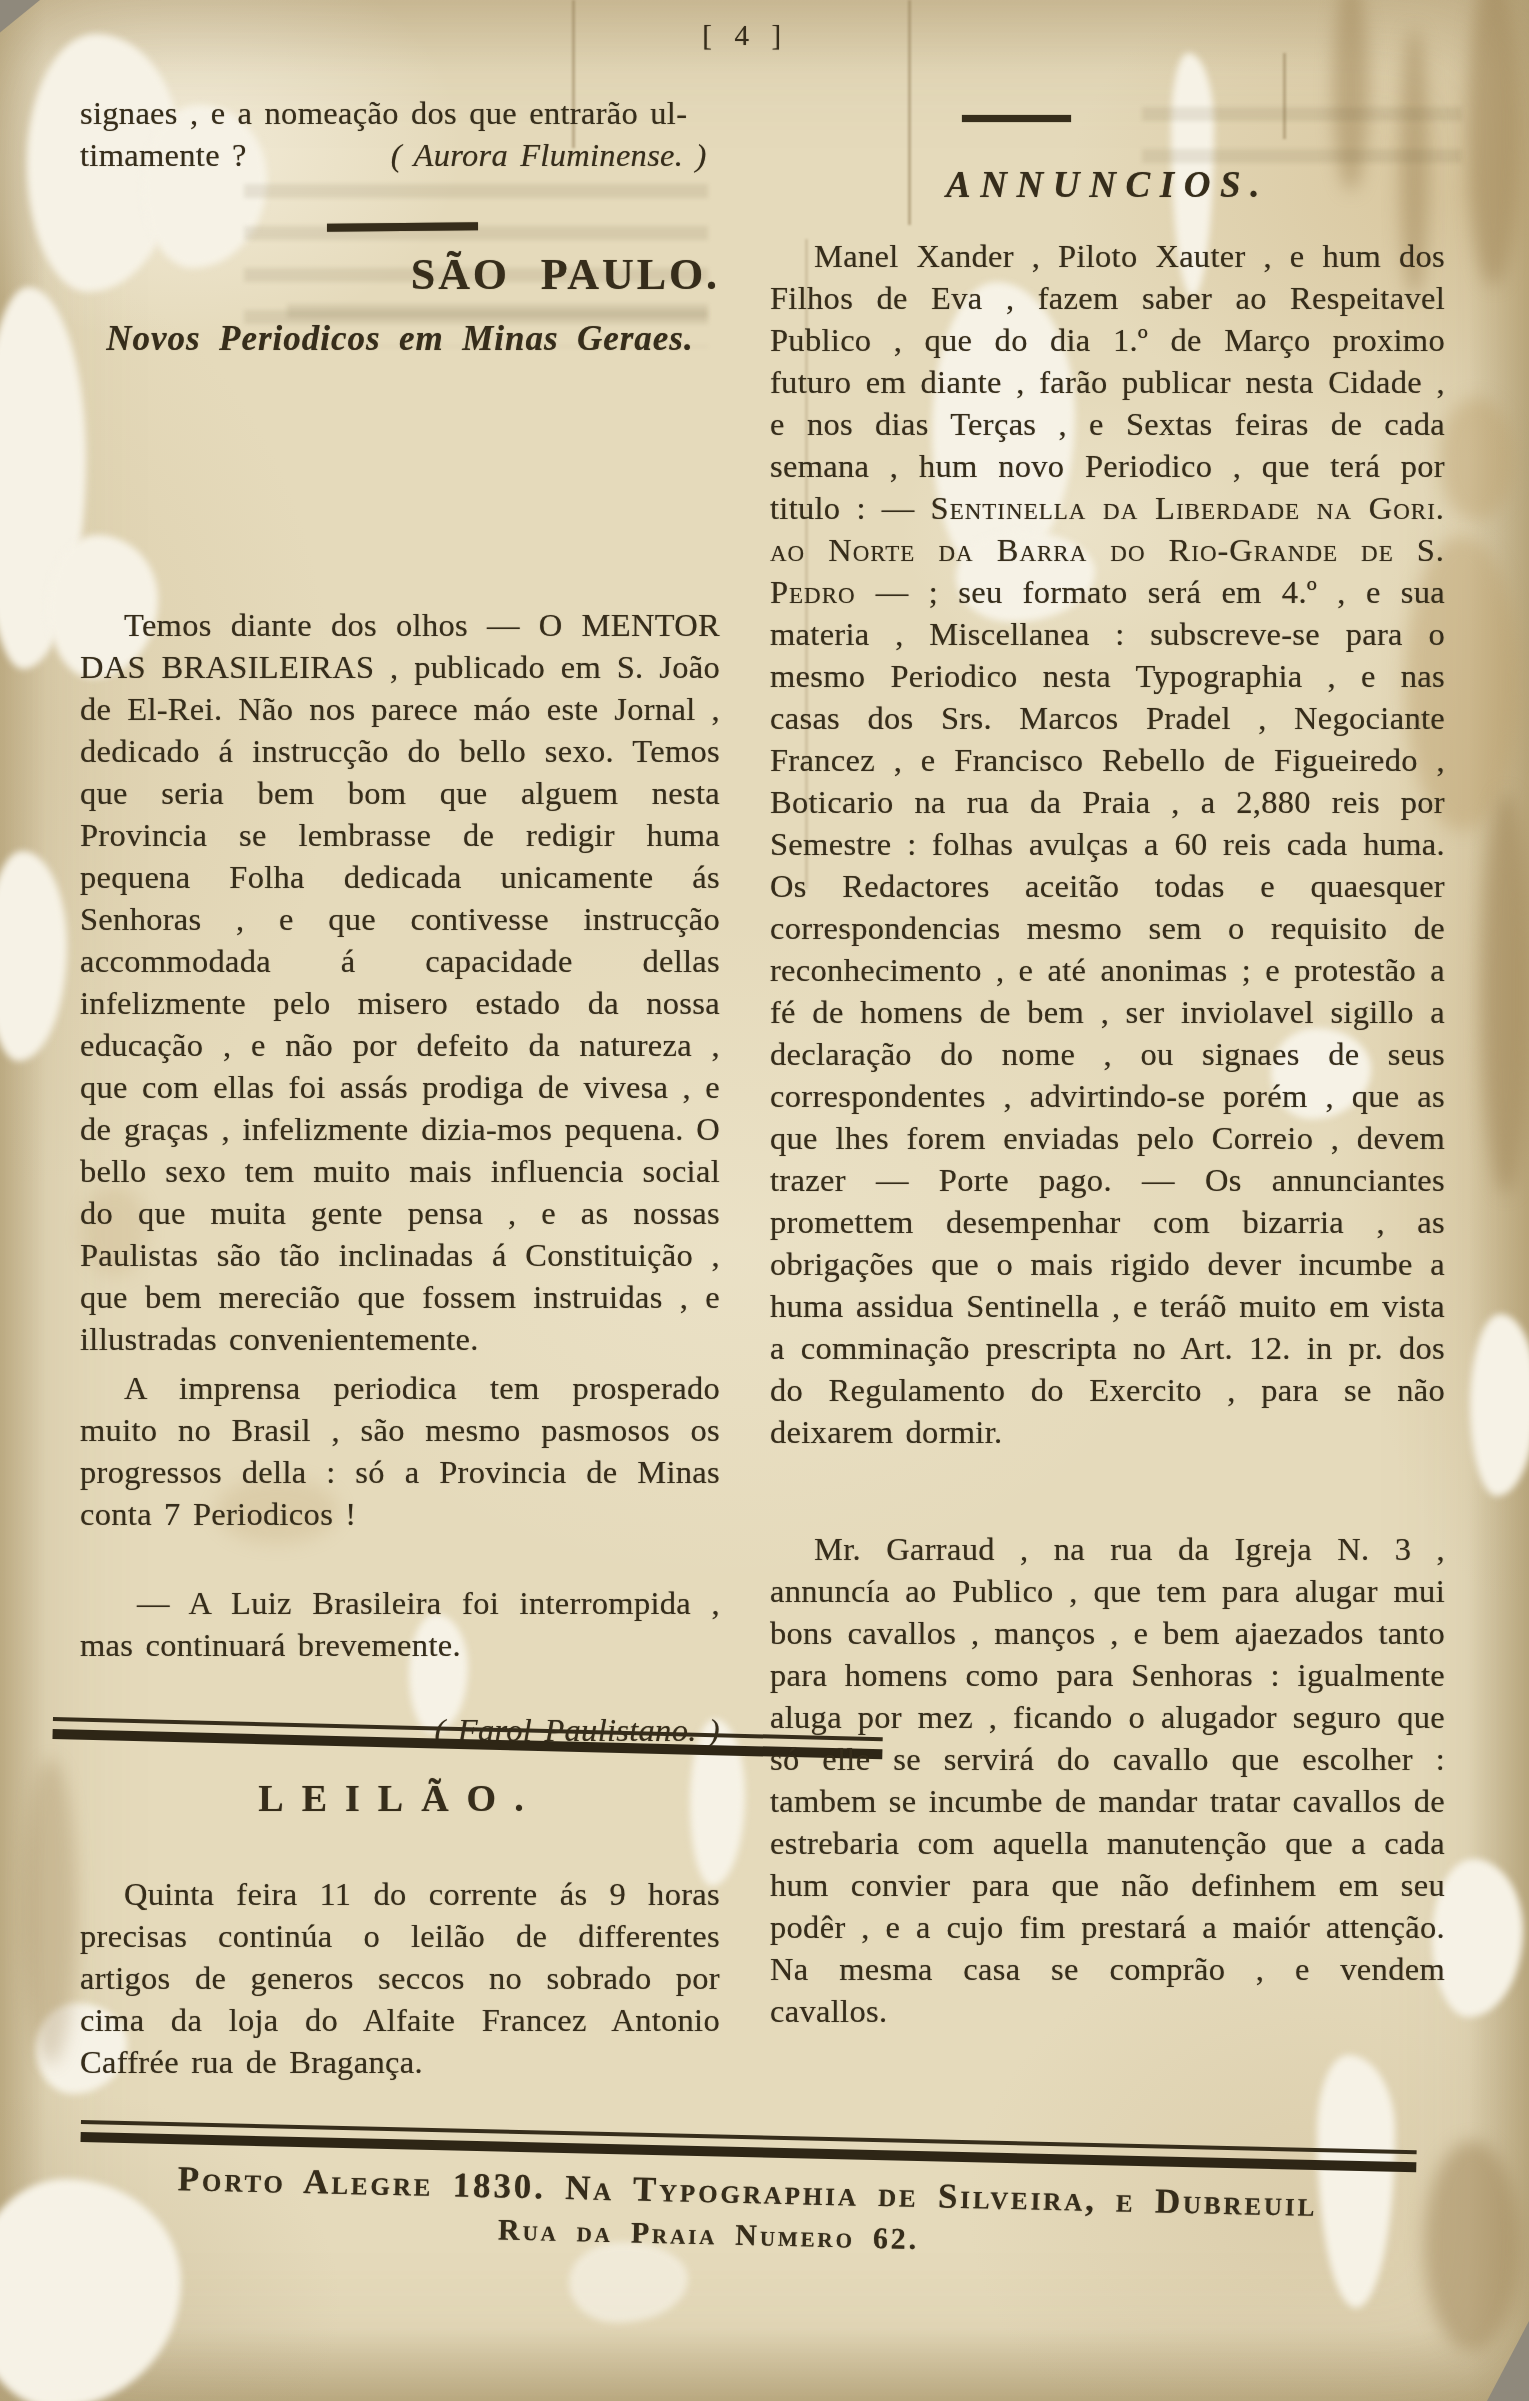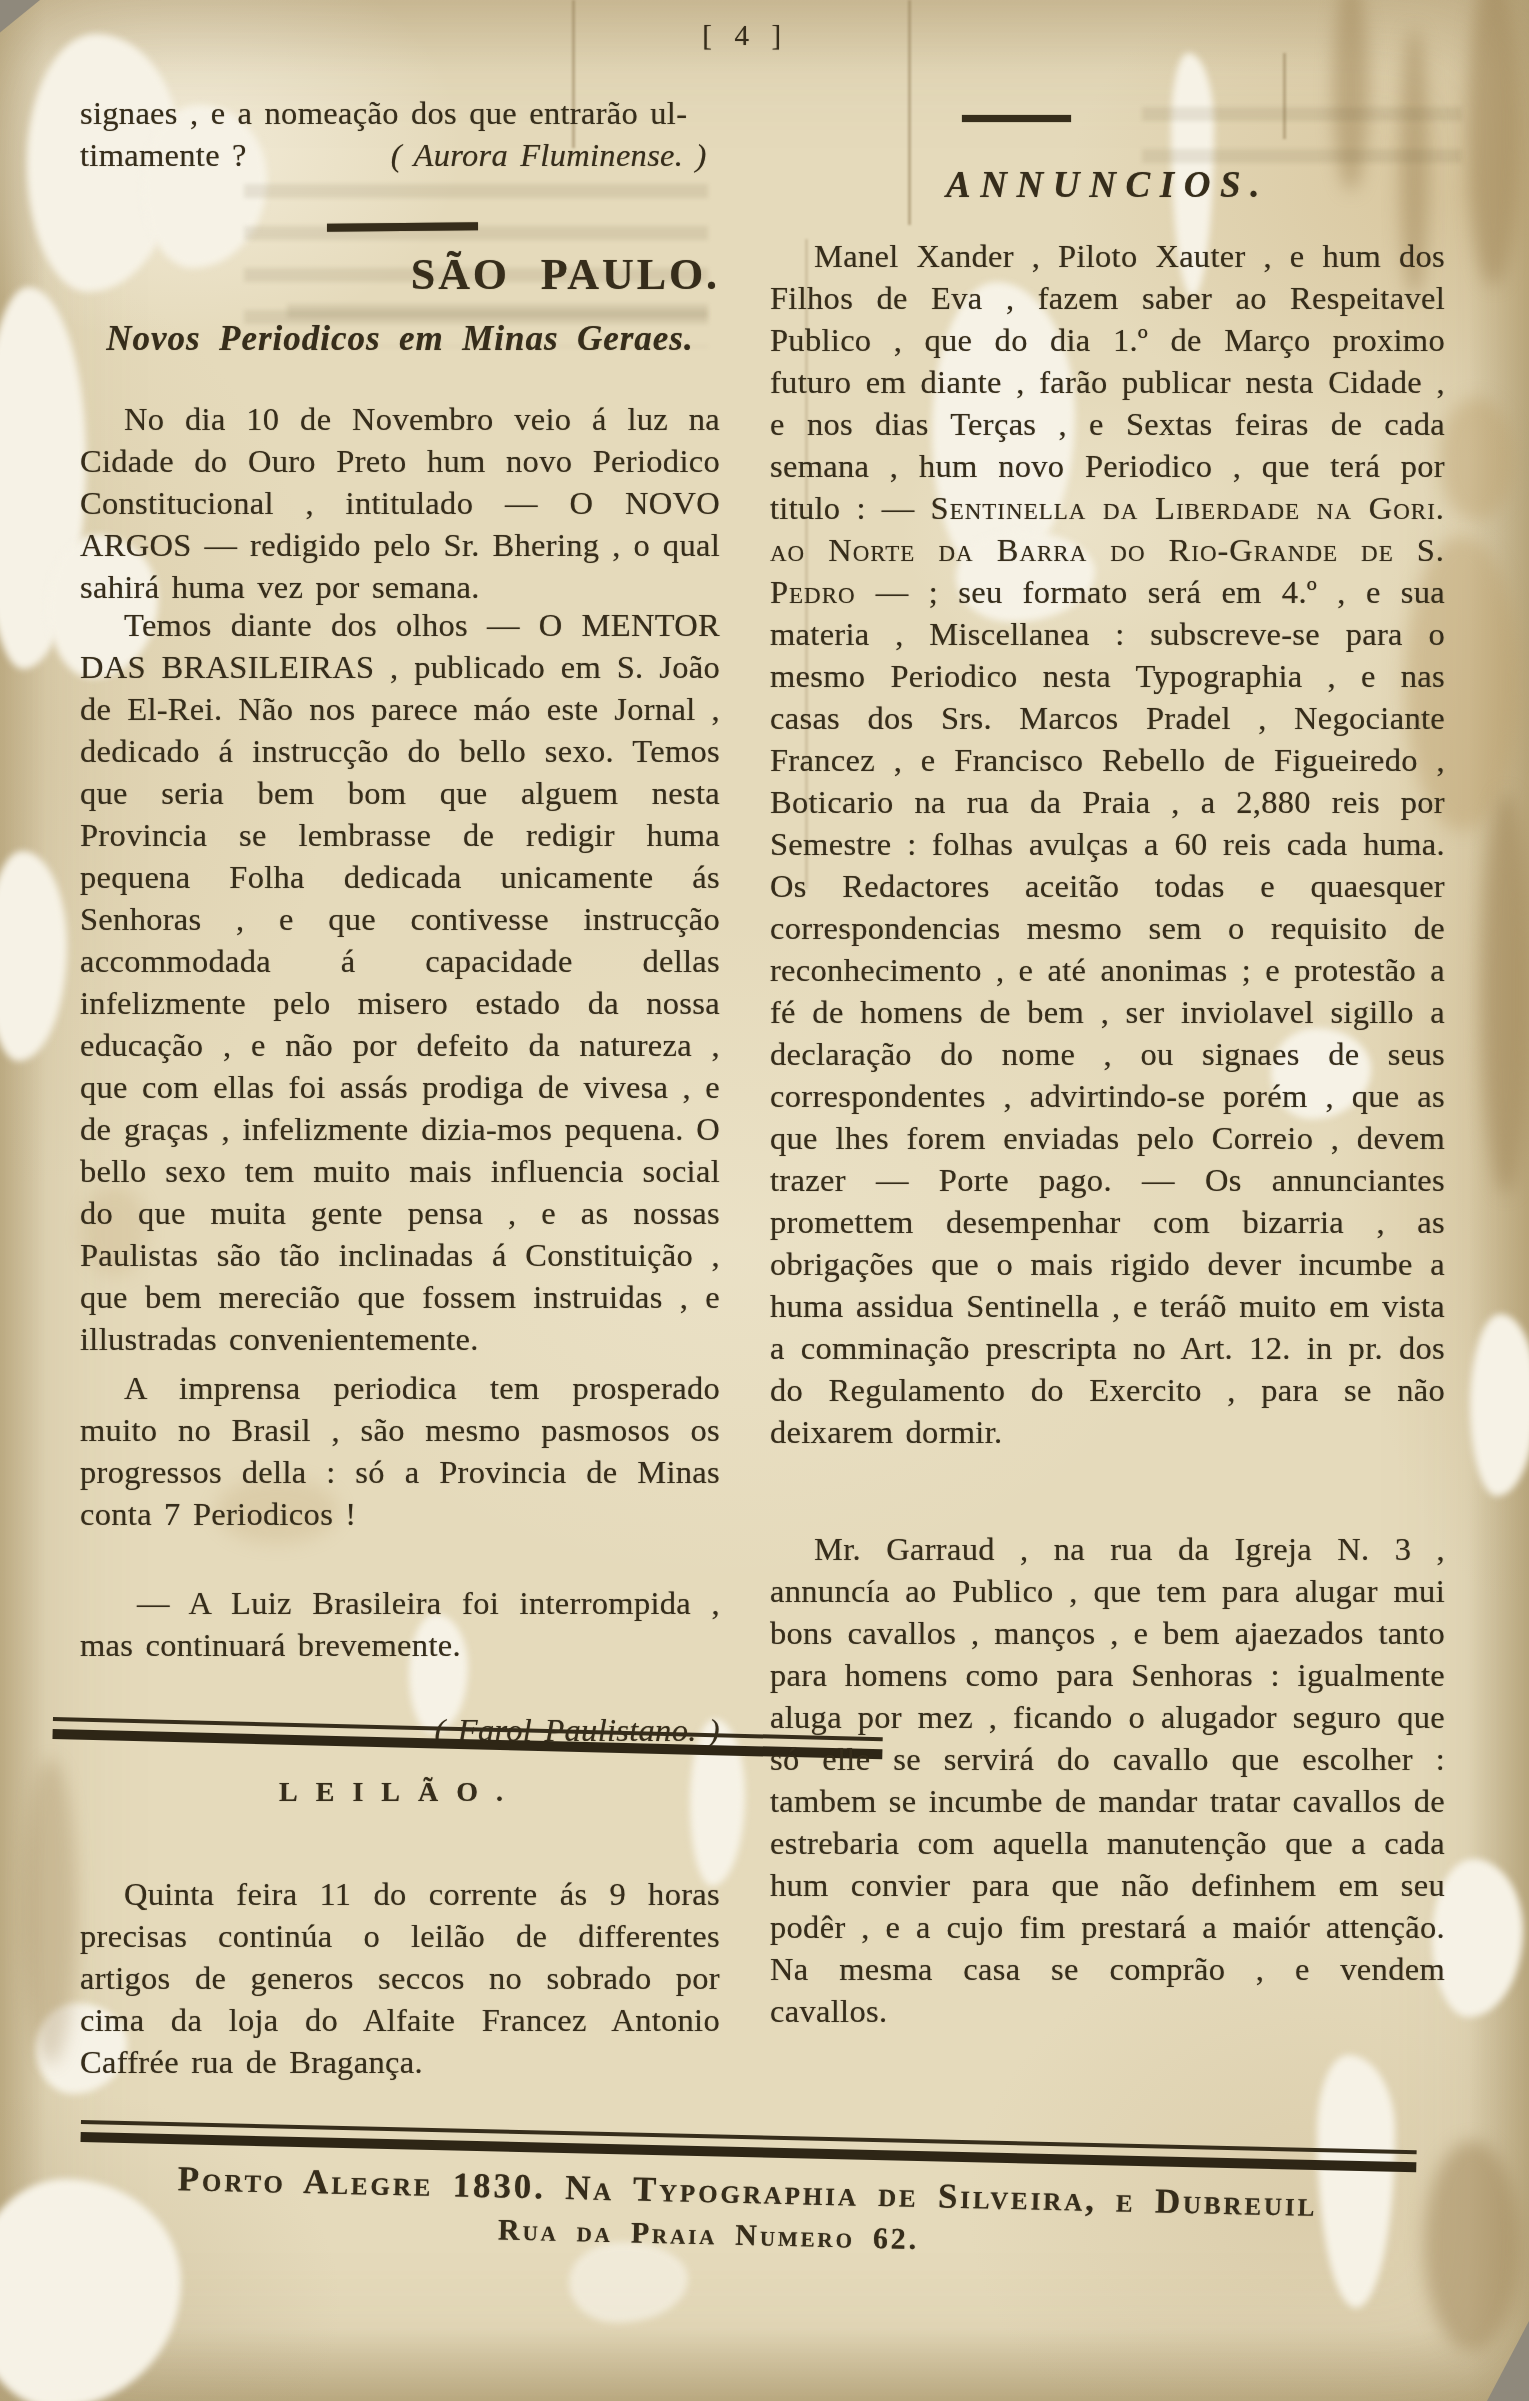--- a/index.html
+++ b/index.html
@@ -41,21 +41,21 @@
   }
   .indent{text-indent:44px;}
   .col-left{left:80px;width:640px;}
   .col-right{left:770px;width:675px;}
   .introrow{display:flex;justify-content:space-between;padding-right:13.4px;}
   .attr{font-style:italic;}
   .rule-short{position:absolute;background:#362d1b;box-shadow:0 0 1px rgba(54,45,27,.6);}
   .h-city{font-size:44px;font-weight:bold;letter-spacing:2.9px;word-spacing:17px;text-align:right;}
   .h-italic{font-size:35px;font-style:italic;font-weight:bold;text-align:center;letter-spacing:1px;word-spacing:8.6px;}
   .h-annuncios{font-size:37px;font-style:italic;font-weight:bold;text-align:center;letter-spacing:9.6px;}
-  .h-leilao{font-size:28px;font-weight:bold;text-align:center;letter-spacing:18px;}
+  .h-leilao{font-size:38px;font-weight:bold;text-align:center;letter-spacing:18px;}
   .right-align{text-align:right;padding-right:54px;margin-top:36px;}
   .smallcaps{font-variant:small-caps;letter-spacing:1px;}
   .doubleline .thin{height:3.8px;background:#362d1b;}
   .doubleline .thick{height:9.6px;background:#2e2616;margin-top:8.6px;}
   .footer-wrap{position:absolute;left:81px;top:2120px;width:1336px;transform:rotate(1.3deg);transform-origin:left top;}
   .footer-line1{margin-top:15.3px;text-align:center;font-variant:small-caps;font-size:35px;font-weight:bold;letter-spacing:2.9px;word-spacing:7.6px;}
   .footer-line2{margin-top:5.7px;text-align:center;font-variant:small-caps;font-size:30px;font-weight:bold;letter-spacing:2.9px;word-spacing:7.6px;transform:translateX(-38px);}
 </style>
 </head>
 <body>
@@ -112,21 +112,20 @@
       <span class="attr">( Aurora Fluminense. )</span>
     </div>
   </div>
 
   <div class="rule-short" style="left:327px;top:223px;width:151px;height:7.6px;transform:rotate(-.5deg);"></div>
 
   <div class="block col-left ink h-city" style="top:249px;">SÃO PAULO.</div>
 
   <div class="block col-left ink h-italic" style="top:319px;">Novos Periodicos em Minas Geraes.</div>
 
-  <div class="block col-left ink body-text indent" style="top:398px;">No dia 10 de Novembro veio á luz na Cidade do Ouro Preto hum novo Periodico Constitucional , intitulado — O NOVO ARGOS — redigido pelo Sr. Bhering , o qual sahirá huma vez por semana.</div>
 
   <div class="block col-left ink body-text indent" style="top:604px;">Temos diante dos olhos — O MENTOR DAS BRASILEIRAS , publicado em S. João de El-Rei. Não nos parece máo este Jornal , dedicado á instrucção do bello sexo. Temos que seria bem bom que alguem nesta Provincia se lembrasse de redigir huma pequena Folha dedicada unicamente ás Senhoras , e que contivesse instrucção accommodada á capacidade dellas infelizmente pelo misero estado da nossa educação , e não por defeito da natureza , que com ellas foi assás prodiga de vivesa , e de graças , infelizmente dizia-mos pequena. O bello sexo tem muito mais influencia social do que muita gente pensa , e as nossas Paulistas são tão inclinadas á Constituição , que bem merecião que fossem instruidas , e illustradas convenientemente.</div>
 
   <div class="block col-left ink body-text indent" style="top:1367px;font-family:Liberation Serif, serif;">A imprensa periodica tem prosperado muito no Brasil , são mesmo pasmosos os progressos della : só a Provincia de Minas conta 7 Periodicos !</div>
 
   <div class="block col-left ink body-text" style="top:1582px;text-indent:57px;">— A Luiz Brasileira foi interrompida , mas continuará brevemente.</div>
 
   <div class="block col-left ink body-text attr right-align" style="top:1673px;">( Farol Paulistano. )</div>
 
   <div class="block doubleline" style="left:53px;top:1717px;width:830px;transform:rotate(1.4deg);transform-origin:left top;">

